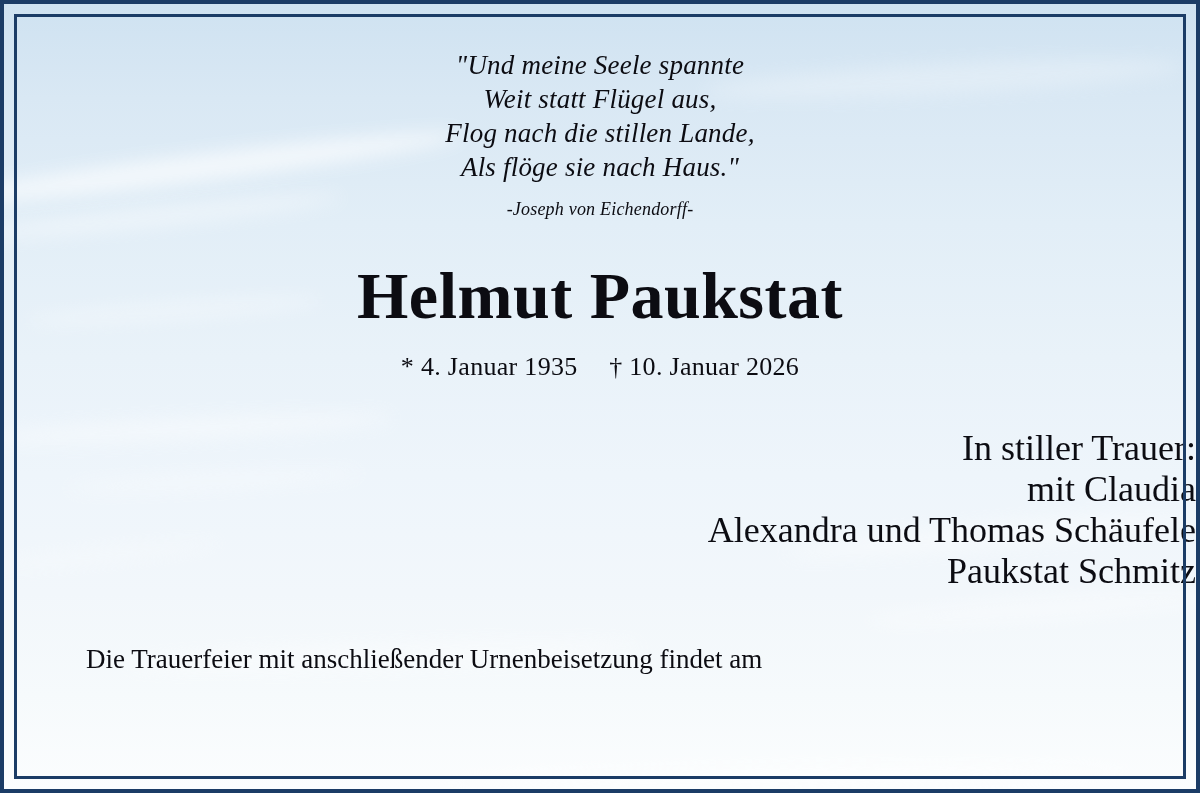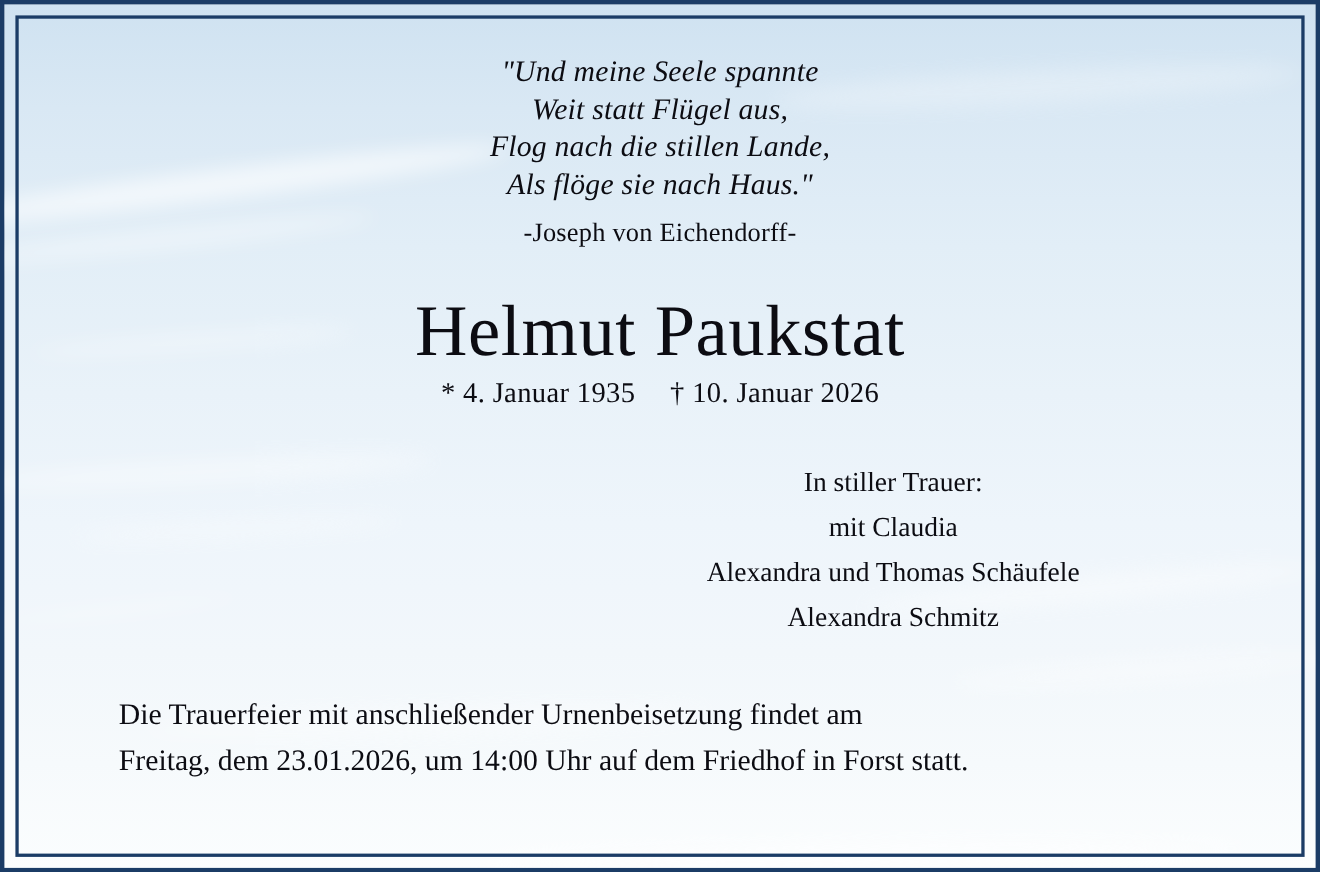--- a/index.html
+++ b/index.html
@@ -79,54 +79,55 @@
     padding-top: 44px;
     font-style: italic;
     font-size: 27px;
     line-height: 34px;
     letter-spacing: .2px;
   }
   .poem-line { display: block; white-space: pre; }
 
   .poem-author {
     margin-top: 15px;
-    font-size: 24px;
+    font-size: 18px;
     letter-spacing: .2px;
+    font-style: italic;
   }
 
   
   .name {
     margin-top: 40px;
     font-size: 66px;
     line-height: 72px;
     letter-spacing: .5px;
-    font-weight: normal;
+    font-weight: bold;
   }
   .dates {
-    margin-top: 4px;
+    margin-top: 20px;
     font-size: 26px;
     letter-spacing: .3px;
   }
   .dates .gap { display: inline-block; width: 18px; }
 
   
   .mourners {
     margin-top: 46px;
-    text-align: center;
+    text-align: right;
     padding-left: 424px;
-    font-size: 25px;
+    font-size: 36px;
     line-height: 41px;
   }
   .mourner-line { display: block; }
 
   
   .service {
     margin-top: 46px;
     text-align: left;
-    padding-left: 104px;
+    padding-left: 82px;
     font-size: 27px;
     line-height: 42px;
   }
   .service-line { display: block; }
 </style>
 </head>
 <body>
 
 <div class="card">
 
@@ -162,22 +163,21 @@
       <span>4. Januar 1935</span>
       <span class="gap"></span>
       <span>†</span>
       <span>10. Januar 2026</span>
     </div>
 
     <div class="mourners">
       <span class="mourner-line">In stiller Trauer:</span>
       <span class="mourner-line">mit Claudia</span>
       <span class="mourner-line">Alexandra und Thomas Schäufele</span>
-      <span class="mourner-line">Alexandra Schmitz</span>
+      <span class="mourner-line">Paukstat Schmitz</span>
     </div>
 
     <div class="service">
       <span class="service-line">Die Trauerfeier mit anschließender Urnenbeisetzung findet am</span>
-      <span class="service-line">Freitag, dem 23.01.2026, um 14:00 Uhr auf dem Friedhof in Forst statt.</span>
     </div>
 
   </div>
 </div>
 
 </body></html>

